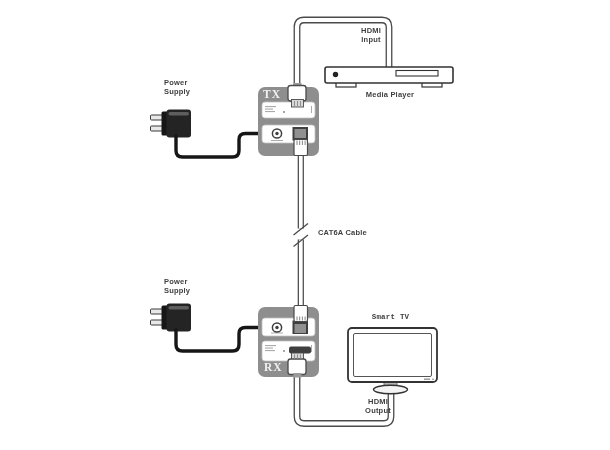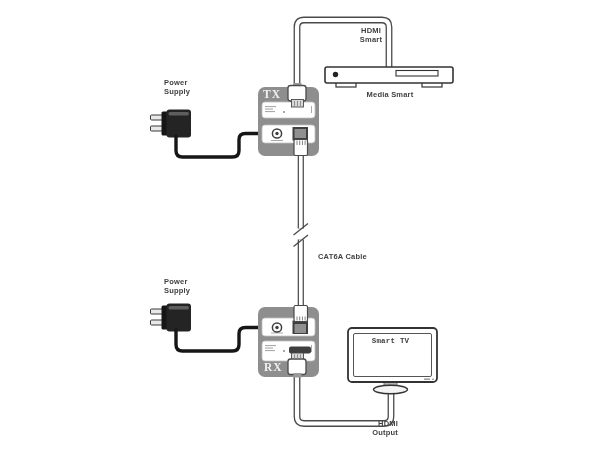--- a/index.html
+++ b/index.html
@@ -2,21 +2,21 @@
 <html><head>
 <meta charset="utf-8">
 <style>
   html,body{margin:0;padding:0;background:#fff;}
   #stage{position:relative;width:610px;height:450px;background:#fff;overflow:hidden;
          font-family:"Liberation Sans",sans-serif;}
   #stage svg{position:absolute;left:0;top:0;}
   .lbl{position:absolute;font-size:7.5px;font-weight:bold;color:#3f3f3f;
        line-height:1.18;letter-spacing:.2px;}
   .lbl.center{text-align:center;}
-  .lbl.nowrap{white-space:nowrap;margin-top:24px;}
+  .lbl.nowrap{white-space:nowrap;}
   .unit-lbl{position:absolute;font-size:11.5px;font-weight:bold;color:#f2f2f2;
             letter-spacing:1px;font-family:Liberation Serif, serif;}
 </style>
 </head>
 <body>
 
 <div id="stage">
 
 <svg width="610" height="450" viewBox="0 0 610 450">
 
@@ -148,21 +148,21 @@
   </g>
 
 </svg>
 
 <div class="unit-lbl" style="left:263px;top:88px;">TX</div>
 <div class="unit-lbl" style="left:264px;top:361px;">RX</div>
 
 <div class="lbl" style="left:164px;top:79px;width:36px;">Power Supply</div>
 <div class="lbl" style="left:164px;top:278px;width:36px;">Power Supply</div>
 
-<div class="lbl center" style="left:352px;top:27px;width:38px;">HDMI Smart</div>
-<div class="lbl center" style="left:339px;top:91px;width:102px;white-space:nowrap;">Media Smart</div>
+<div class="lbl center" style="left:352px;top:27px;width:38px;">HDMI Input</div>
+<div class="lbl center" style="left:339px;top:91px;width:102px;white-space:nowrap;">Media Player</div>
 
 <div class="lbl nowrap" style="left:318px;top:229px;">CAT6A Cable</div>
 
 <div class="lbl center nowrap" style="left:348px;top:313px;width:85px;font-family:Liberation Mono, monospace;">Smart TV</div>
-<div class="lbl center" style="left:358px;top:420px;width:40px;text-align:right;">HDMI Output</div>
+<div class="lbl center" style="left:358px;top:398px;width:40px;">HDMI Output</div>
 
 </div>
 
 </body></html>

